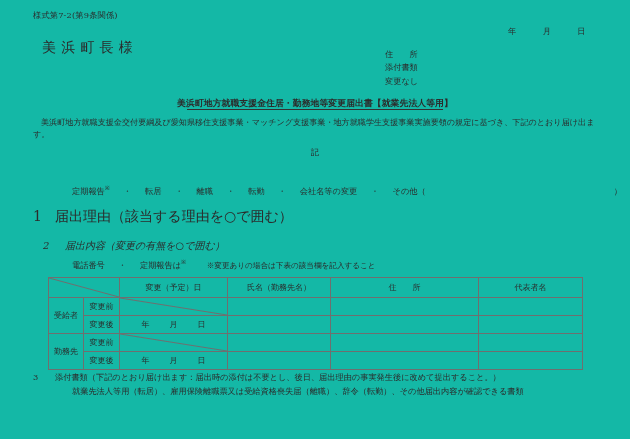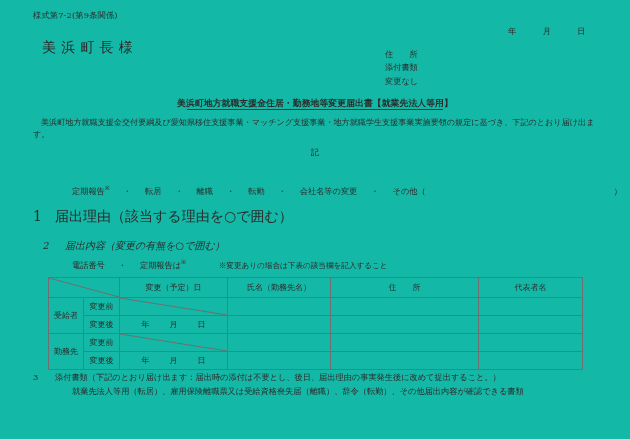--- a/index.html
+++ b/index.html
@@ -109,21 +109,21 @@
 
   .sec2-head { left: 43px; top: 239px; font-size: 10px; font-style: italic; }
   .sec2-head .num { display:inline-block; width: 22px; }
 
   .change-line {
     left: 72px; top: 258px;
     font-size: 8.2px;
   }
   .change-line .sep { display:inline-block; width: 30px; text-align:center; }
   .change-line .mark { font-size: 6px; vertical-align: super; }
-  .change-line .hint { display:inline-block; margin-left: 30px; font-size: 7.6px; }
+  .change-line .hint { display:inline-block; margin-left: 18px; font-size: 7.6px; }
 
   
   #form-table {
     position: absolute;
     left: 48px; top: 277px;
     width: 534px;
     border-collapse: collapse;
     table-layout: fixed;
     font-size: 8px;
   }

